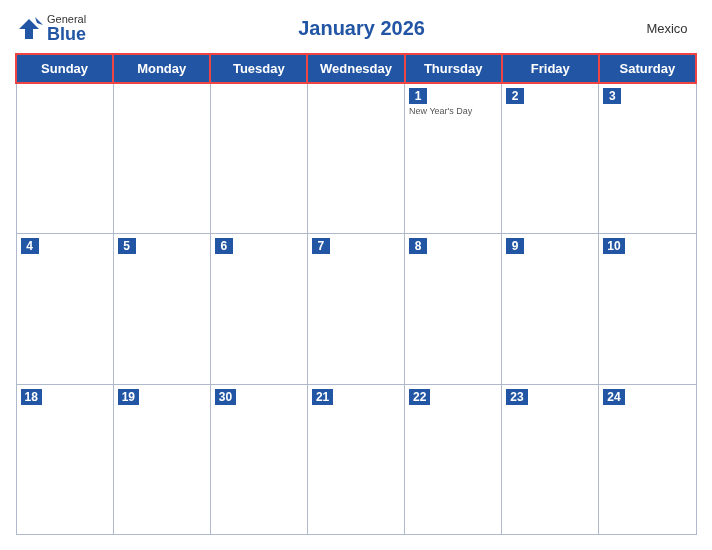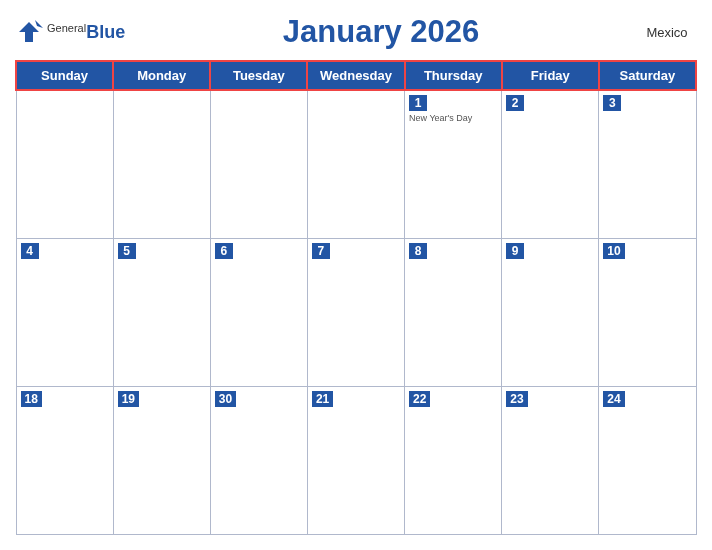--- a/index.html
+++ b/index.html
@@ -22,21 +22,21 @@
     }
 
     .logo {
       display: flex;
       align-items: center;
       gap: 4px;
     }
 
     .logo-text {
       display: flex;
-      flex-direction: row;
+      flex-direction: column;
       line-height: 1;
     }
 
     .logo-general {
       font-size: 11px;
       color: #333;
       font-weight: normal;
     }
 
     .logo-blue {
@@ -44,21 +44,21 @@
       color: #2255a4;
       font-weight: bold;
     }
 
     .logo-bird {
       width: 28px;
       height: 28px;
     }
 
     .title {
-      font-size: 31px;
+      font-size: 20px;
       color: #2255a4;
       font-weight: bold;
       text-align: center;
       flex: 1;
     }
 
     .country {
       font-size: 13px;
       color: #333;
       text-align: center;

